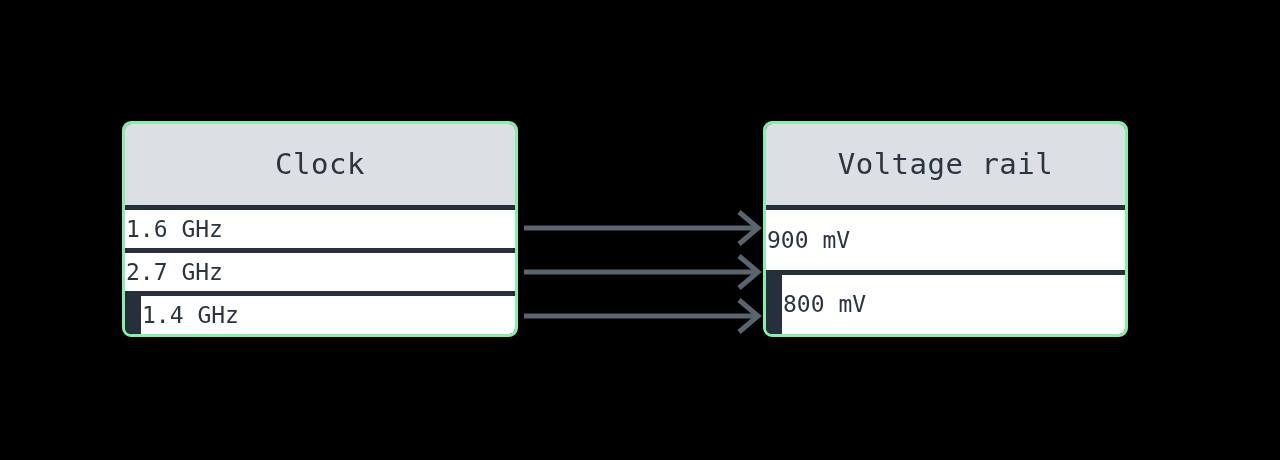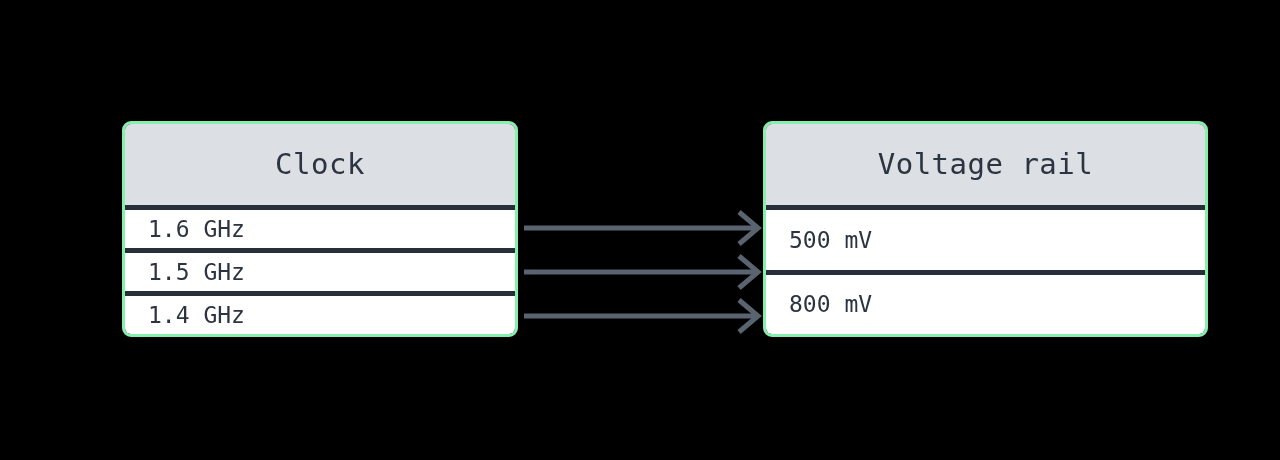--- a/index.html
+++ b/index.html
@@ -29,21 +29,21 @@
     height: 216px;
     box-sizing: border-box;
     border: 3px solid #86efac;
     border-radius: 9px;
     background: #262f3a;
     overflow: hidden;
     display: flex;
     flex-direction: column;
   }
   .node-left  { left: 122px;  width: 396px; }
-  .node-right { left: 763px;  width: 445px; }
+  .node-right { left: 763px;  width: 365px; }
 
   .node-title {
     flex: 0 0 81px;
     background: #dcdfe3;
     color: #2b3440;
     font-size: 29px;
     line-height: 81px;
     text-align: center;
     letter-spacing: 0.5px;
     white-space: nowrap;
@@ -59,56 +59,56 @@
     box-sizing: border-box;
   }
 
   .node-row {
     flex: 1 1 0;
     background: #ffffff;
     color: #2b3440;
     font-size: 23px;
     display: flex;
     align-items: center;
-    padding-left: 23px;
+    padding-left: 1px;
     box-sizing: border-box;
     margin-bottom: 5px;
     white-space: nowrap;
     overflow: hidden;
   }
-  .node-row:last-child { margin-bottom: 0; }
+  .node-row:last-child { margin-bottom: 0; margin-left: 16px; }
 
   
   .edges {
     position: absolute;
     left: 0;
     top: 0;
     width: 1280px;
     height: 460px;
     pointer-events: none;
   }
 </style>
 </head>
 <body>
 
 <div class="canvas">
 
   <div class="node node-left">
     <div class="node-title">Clock</div>
     <div class="node-rows">
       <div class="node-row">1.6 GHz</div>
-      <div class="node-row">1.5 GHz</div>
+      <div class="node-row">2.7 GHz</div>
       <div class="node-row">1.4 GHz</div>
     </div>
   </div>
 
   <div class="node node-right">
     <div class="node-title">Voltage rail</div>
     <div class="node-rows">
-      <div class="node-row">500 mV</div>
+      <div class="node-row">900 mV</div>
       <div class="node-row">800 mV</div>
     </div>
   </div>
 
   <svg class="edges" viewBox="0 0 1280 460">
     <g fill="none" stroke="#5a6470" stroke-width="5" stroke-linecap="butt" stroke-linejoin="miter">
 
       <g>
         <line x1="524" y1="228" x2="756" y2="228"></line>
         <polyline points="739,212 758,228 739,244" stroke-width="5"></polyline>

